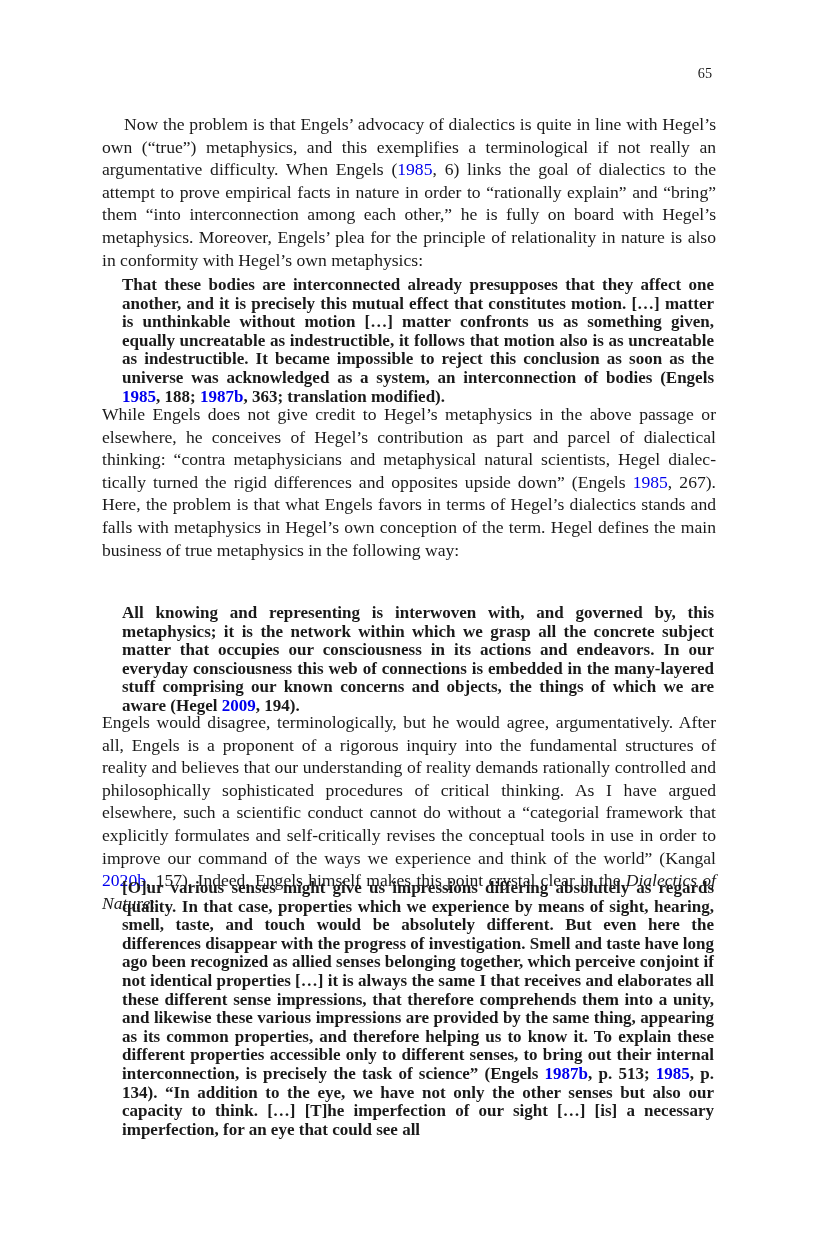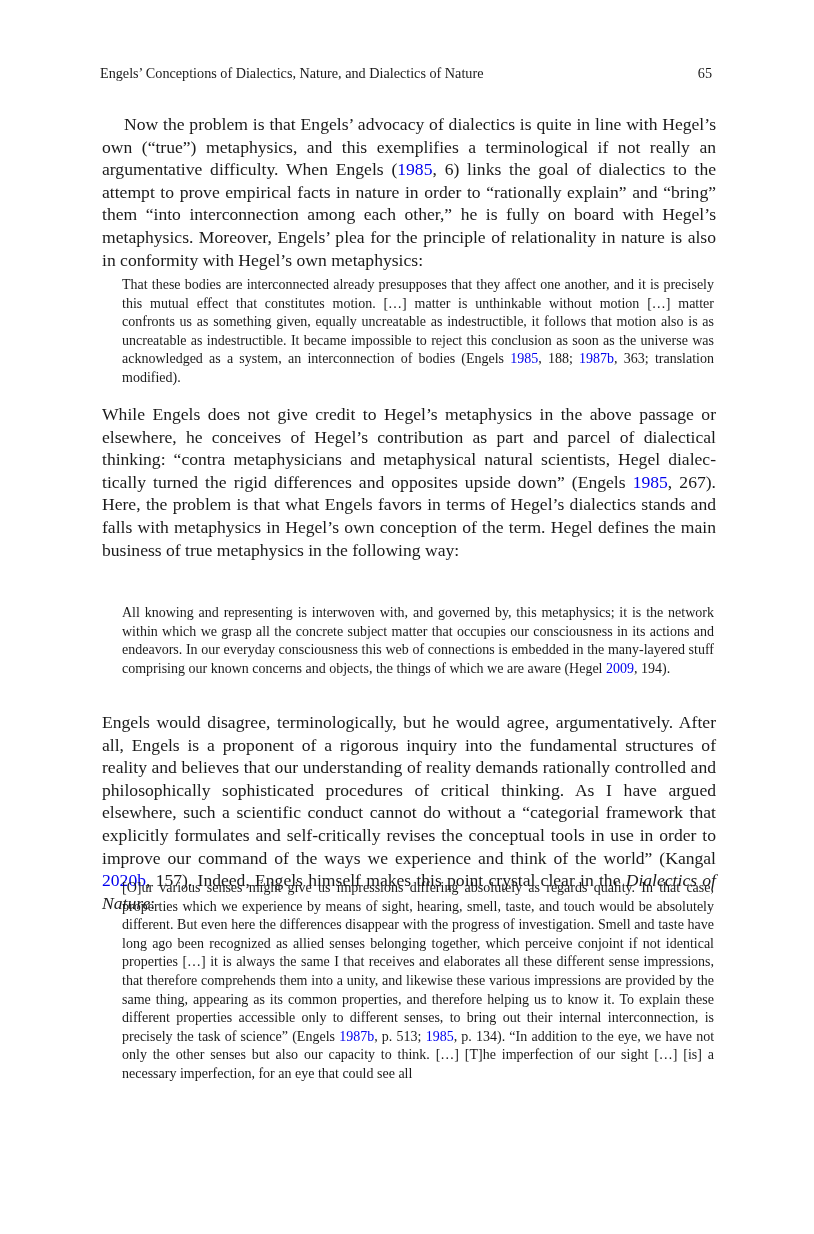--- a/index.html
+++ b/index.html
@@ -42,41 +42,41 @@
       text-align: justify;
       margin: 2px;
       hyphens: manual;
     }
     .indent { text-indent: 22px; }
 
     .quote {
       position: absolute;
       left: 22px;
       width: 592px;
-      font-size: 14px;
+      font-size: 17px;
       line-height: 18.6px;
       text-align: justify;
       margin: 0;
+      font-weight: bold;
     }
     .cite { color: #0000ee; }
     .it { font-style: italic; }
 
     #p1 { top: 111px; }
     #q1 { top: 276px; }
     #p2 { top: 401px; }
     #q2 { top: 604px; }
     #p3 { top: 709px; }
     #q3 { top: 879px; }
   </style>
 </head>
 <body>
 
 <div class="page">
   <div class="running-head">
-    <span class="title">Engels’ Conceptions of Dialectics, Nature, and Dialectics of Nature</span>
     <span class="folio">65</span>
   </div>
 
   <p id="p1" class="body-text indent"><span>Now the problem is that Engels’ advocacy of dialectics is quite in line with Hegel’s own (“true”) metaphysics, and this exemplifies a terminological if not really an argumentative difficulty. When Engels (</span><a class="cite" style="color: rgb(0, 0, 238);">1985</a><span>, 6) links the goal of dialectics to the attempt to prove empirical facts in nature in order to “rationally explain” and “bring” them “into interconnection among each other,” he is fully on board with Hegel’s metaphysics. Moreover, Engels’ plea for the principle of relationality in nature is also in conformity with Hegel’s own metaphysics:</span></p>
   <blockquote id="q1" class="quote"><span>That these bodies are interconnected already presupposes that they affect one another, and it is precisely this mutual effect that constitutes motion. […] matter is unthinkable without motion […] matter confronts us as something given, equally uncreatable as indestructible, it follows that motion also is as uncreatable as indestructible. It became impossible to reject this conclusion as soon as the universe was acknowledged as a system, an interconnection of bodies (Engels </span><a class="cite" style="color: rgb(0, 0, 238);">1985</a><span>, 188; </span><a class="cite" style="color: rgb(0, 0, 238);">1987b</a><span>, 363; translation modified).</span></blockquote>
   <p id="p2" class="body-text"><span>While Engels does not give credit to Hegel’s metaphysics in the above passage or elsewhere, he conceives of Hegel’s contribution as part and parcel of dialectical thinking: “contra metaphysicians and metaphysical natural scientists, Hegel dialec­tically turned the rigid differences and opposites upside down” (Engels </span><a class="cite" style="color: rgb(0, 0, 238);">1985</a><span>, 267). Here, the problem is that what Engels favors in terms of Hegel’s dialectics stands and falls with metaphysics in Hegel’s own conception of the term. Hegel defines the main business of true metaphysics in the following way:</span></p>
   <blockquote id="q2" class="quote"><span>All knowing and representing is interwoven with, and governed by, this metaphysics; it is the network within which we grasp all the concrete subject matter that occupies our con­sciousness in its actions and endeavors. In our everyday consciousness this web of connec­tions is embedded in the many-layered stuff comprising our known concerns and objects, the things of which we are aware (Hegel </span><a class="cite" style="color: rgb(0, 0, 238);">2009</a><span>, 194).</span></blockquote>
   <p id="p3" class="body-text"><span>Engels would disagree, terminologically, but he would agree, argumentatively. After all, Engels is a proponent of a rigorous inquiry into the fundamental structures of reality and believes that our understanding of reality demands rationally con­trolled and philosophically sophisticated procedures of critical thinking. As I have argued elsewhere, such a scientific conduct cannot do without a “categorial frame­work that explicitly formulates and self-critically revises the conceptual tools in use in order to improve our command of the ways we experience and think of the world” (Kangal </span><a class="cite" style="color: rgb(0, 0, 238);">2020b</a><span>, 157). Indeed, Engels himself makes this point crystal clear in the </span><span class="it">Dialectics of Nature</span><span>:</span></p>
   <blockquote id="q3" class="quote"><span>[O]ur various senses might give us impressions differing absolutely as regards quality. In that case, properties which we experience by means of sight, hearing, smell, taste, and touch would be absolutely different. But even here the differences disappear with the progress of investigation. Smell and taste have long ago been recognized as allied senses belonging together, which perceive conjoint if not identical properties […] it is always the same I that receives and elaborates all these different sense impressions, that therefore comprehends them into a unity, and likewise these various impressions are provided by the same thing, appearing as its common properties, and therefore helping us to know it. To explain these different properties accessible only to different senses, to bring out their internal intercon­nection, is precisely the task of science” (Engels </span><a class="cite" style="color: rgb(0, 0, 238);">1987b</a><span>, p. 513; </span><a class="cite" style="color: rgb(0, 0, 238);">1985</a><span>, p. 134). “In addition to the eye, we have not only the other senses but also our capacity to think. […] [T]he imperfection of our sight […] [is] a necessary imperfection, for an eye that could see all</span></blockquote>
 </div>

